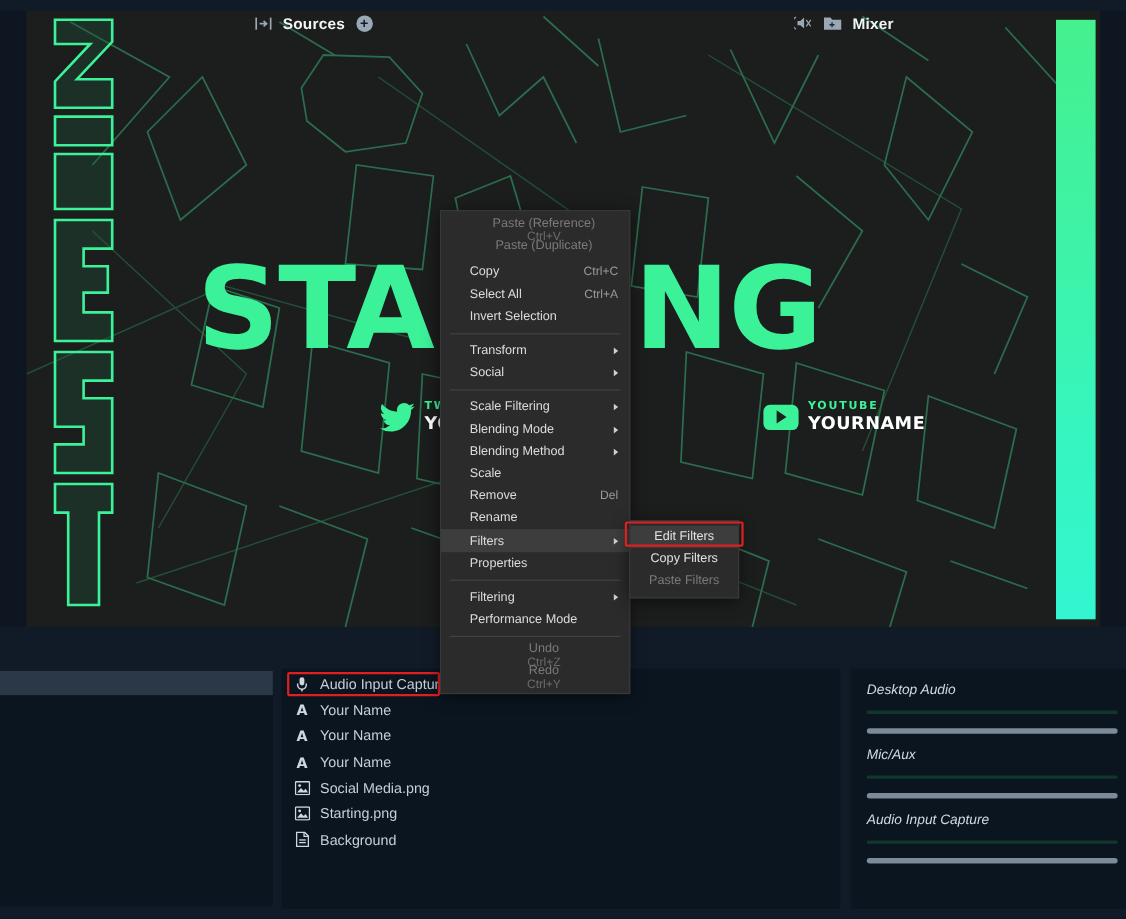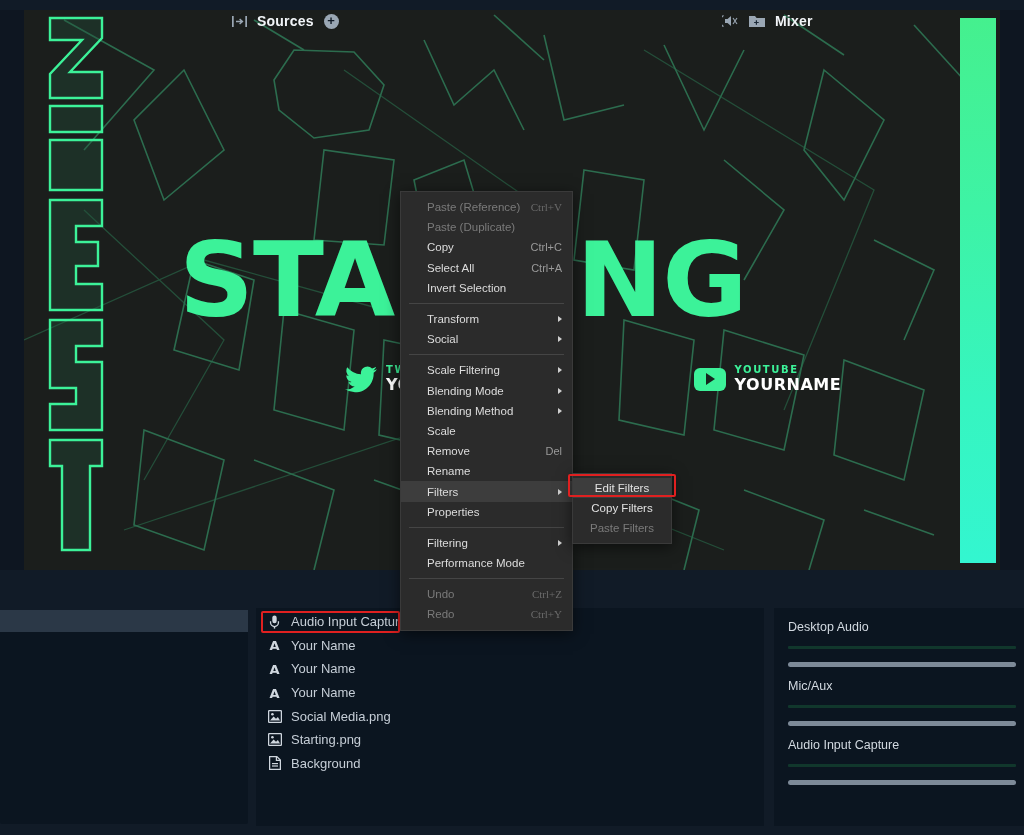--- a/index.html
+++ b/index.html
@@ -94,40 +94,40 @@
   .src-row.selected { position:relative; }
   .sel-outline {
     position:absolute; left:261px; top:611px; width:139px; height:22px;
     border:2.5px solid #e02020; border-radius:2px; pointer-events:none;
   }
 
   .panel-mixer {
     position:absolute; left:774px; top:608px; width:250px; height:218px;
     background:#0b1520;
   }
-  .mx-item { padding:12px 0 0 14px; }
+  .mx-item { padding:12px 0 0 14px;font-style:italic; }
   .mx-name { color:#d2d9e0; font-size:12.5px; margin-bottom:12px; }
   .mx-meter { height:3px; width:228px; background:#11372c; border-radius:1px; margin-bottom:13px; }
   .mx-slider { height:5px; width:228px; background:#7d8a98; border-radius:3px; }
 
   
   .ctxmenu {
     position:absolute; left:400px; top:191px; width:173px;
     background:#2b2b2b; border:1px solid #3a3a3a;
     padding:5px 0;
     box-shadow:0 3px 14px rgba(0,0,0,.55);
     font-size:11.5px;
   }
   .mi {
     display:flex; align-items:center; justify-content:space-between;
     height:20.2px; padding:0 10px 0 26px; color:#dcdcdc; white-space:nowrap;
   }
   .mi .accel { color:#9a9a9a; font-size:11px; }
-  .mi.disabled { color:#7a7a7a; }
-  .mi.disabled .accel { color:#6a6a6a;font-family:Liberation Serif, serif; }
+  .mi.disabled { color:#7a7a7a;flex-direction:column; }
+  .mi.disabled .accel { color:#6a6a6a; }
   .mi.hl { background:#3d3d3d; }
   .mi .arrow { width:0;height:0;border-left:4px solid #cfcfcf;border-top:3.5px solid transparent;border-bottom:3.5px solid transparent; }
   .sep { height:1px; background:#454545; margin:5px 8px; }
 
   .submenu {
     position:absolute; left:572px; top:473px; width:100px;
     background:#2b2b2b; border:1px solid #3a3a3a; padding:4px 0;
     box-shadow:0 3px 14px rgba(0,0,0,.55); font-size:11.5px;
   }
   .smi { height:20.2px; display:flex; align-items:center; justify-content:center; color:#e2e2e2; }

